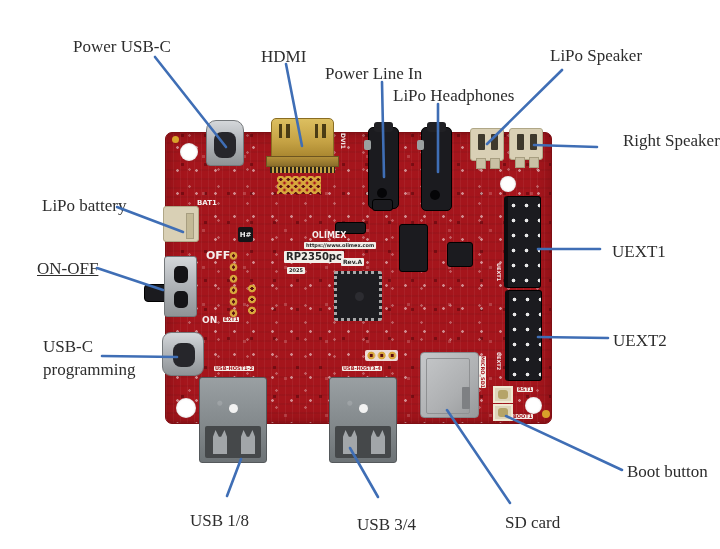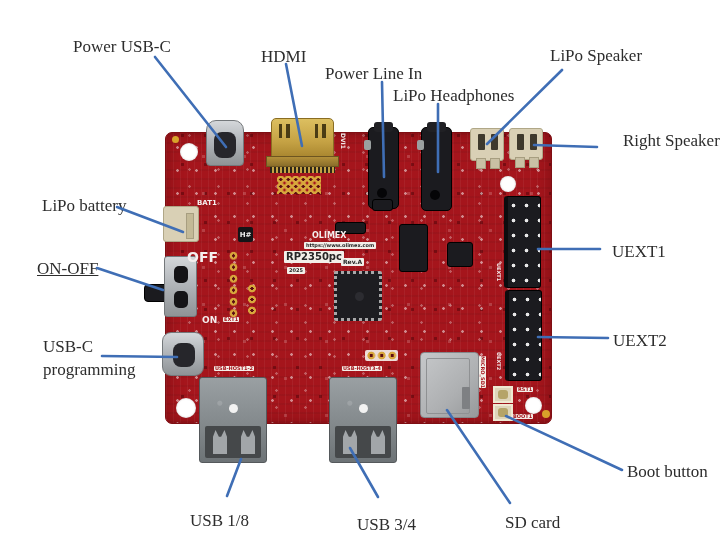--- a/index.html
+++ b/index.html
@@ -155,21 +155,21 @@
   </div>
   <div class="comp" style="left:493px;top:404px;width:20px;height:17px;background:#ded5ba;border:2px solid #efe9d2;z-index:12;">
     <div style="position:absolute;left:3px;top:2px;width:10px;height:9px;background:#b5a468;border-radius:3px;"></div>
   </div>
 
   <div class="comp" style="left:365px;top:350px;width:33px;height:11px;background:rgba(245,242,236,.9);border-radius:2px;z-index:8;">
     <div class="padgrid" style="position:absolute;left:1px;top:1px;width:31px;height:9px;background-size:10.5px 9px;"></div>
   </div>
 
   <div id="silkscreen-layer">
-      <div class="sk white" style="left: 187px; top: 250px; font-size: 14px;">OFF</div>
+      <div class="sk white" style="left: 206px; top: 250px; font-size: 11px;">OFF</div>
       <div class="sk white" style="left: 202px; top: 316px; font-size: 9px;">ON</div>
       <div class="sk white" style="left: 197px; top: 200px; font-size: 7px;">BAT1</div>
       <div class="sk white" style="left: 312px; top: 232px; font-size: 8px;">OLIMEX</div>
       <div class="sk box" style="left: 304px; top: 242px; font-size: 5px;">https://www.olimex.com</div>
       <div class="sk box" style="left: 284px; top: 251px; font-size: 10px;">RP2350pc</div>
       <div class="sk box" style="left: 341px; top: 258px; font-size: 6px;">Rev.A</div>
       <div class="sk box" style="left: 287px; top: 267px; font-size: 5px;">2025</div>
       <div class="sk boxred" style="left: 214px; top: 366px; font-size: 5px;">USB-HOST1-2</div>
       <div class="sk boxred" style="left: 342px; top: 366px; font-size: 5px;">USB-HOST3-4</div>
       <div class="sk boxred" style="left: 223px; top: 317px; font-size: 5px;">EXT1</div>

